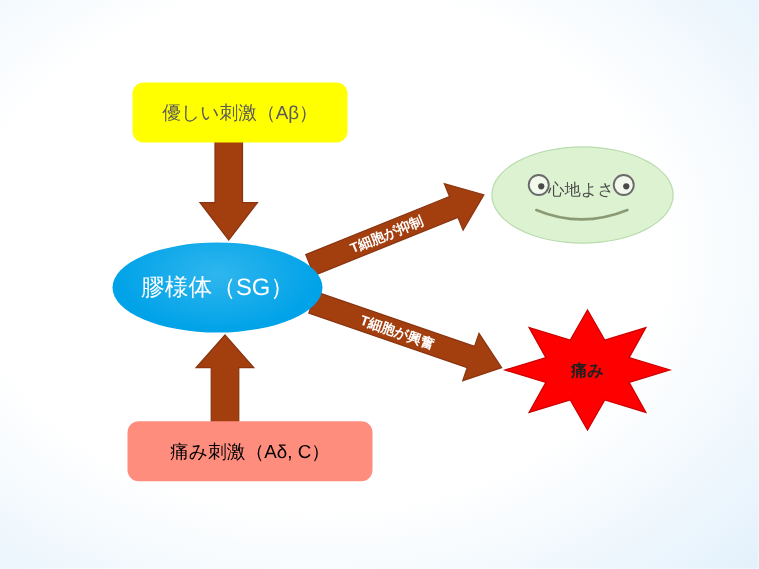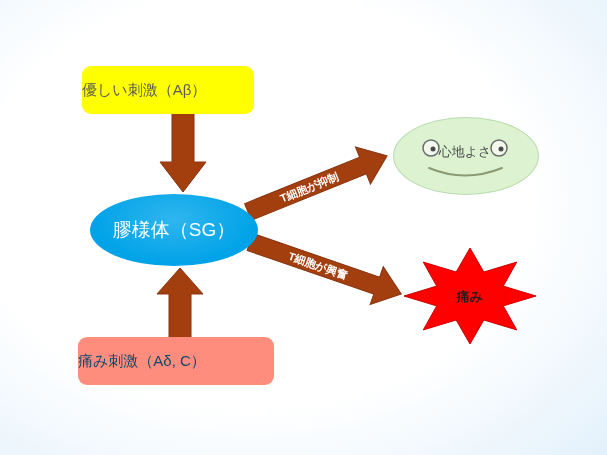--- a/index.html
+++ b/index.html
@@ -38,34 +38,35 @@
     fill:#1f1f1f;
     font-family:"Liberation Sans", sans-serif;
     font-size:13px;
     font-weight:bold;
     text-anchor:middle;
   }
   .box{
     position:absolute;
     display:flex;
     align-items:center;
-    justify-content:flex-start;
+    justify-content:center;
     border-radius:9px;
     font-size:15px;
     text-align:center;
+    margin-left:24px;
   }
   .box.yellow{
     left:82px;top:66px;width:172px;height:48px;
     background:var(--yellow-box,#ffff00);
     color:#5a5a5a;
   }
   .box.pink{
     left:78px;top:337px;width:196px;height:48px;
     background:var(--pink-box,#ff8d7e);
-    color:#0c4a6e;
+    color:#000000;
   }
   .ellipse{
     position:absolute;
     border-radius:50%;
     display:flex;
     align-items:center;
     justify-content:center;
   }
   .ellipse.blue{
     left:90px;top:194px;width:168px;height:72px;

